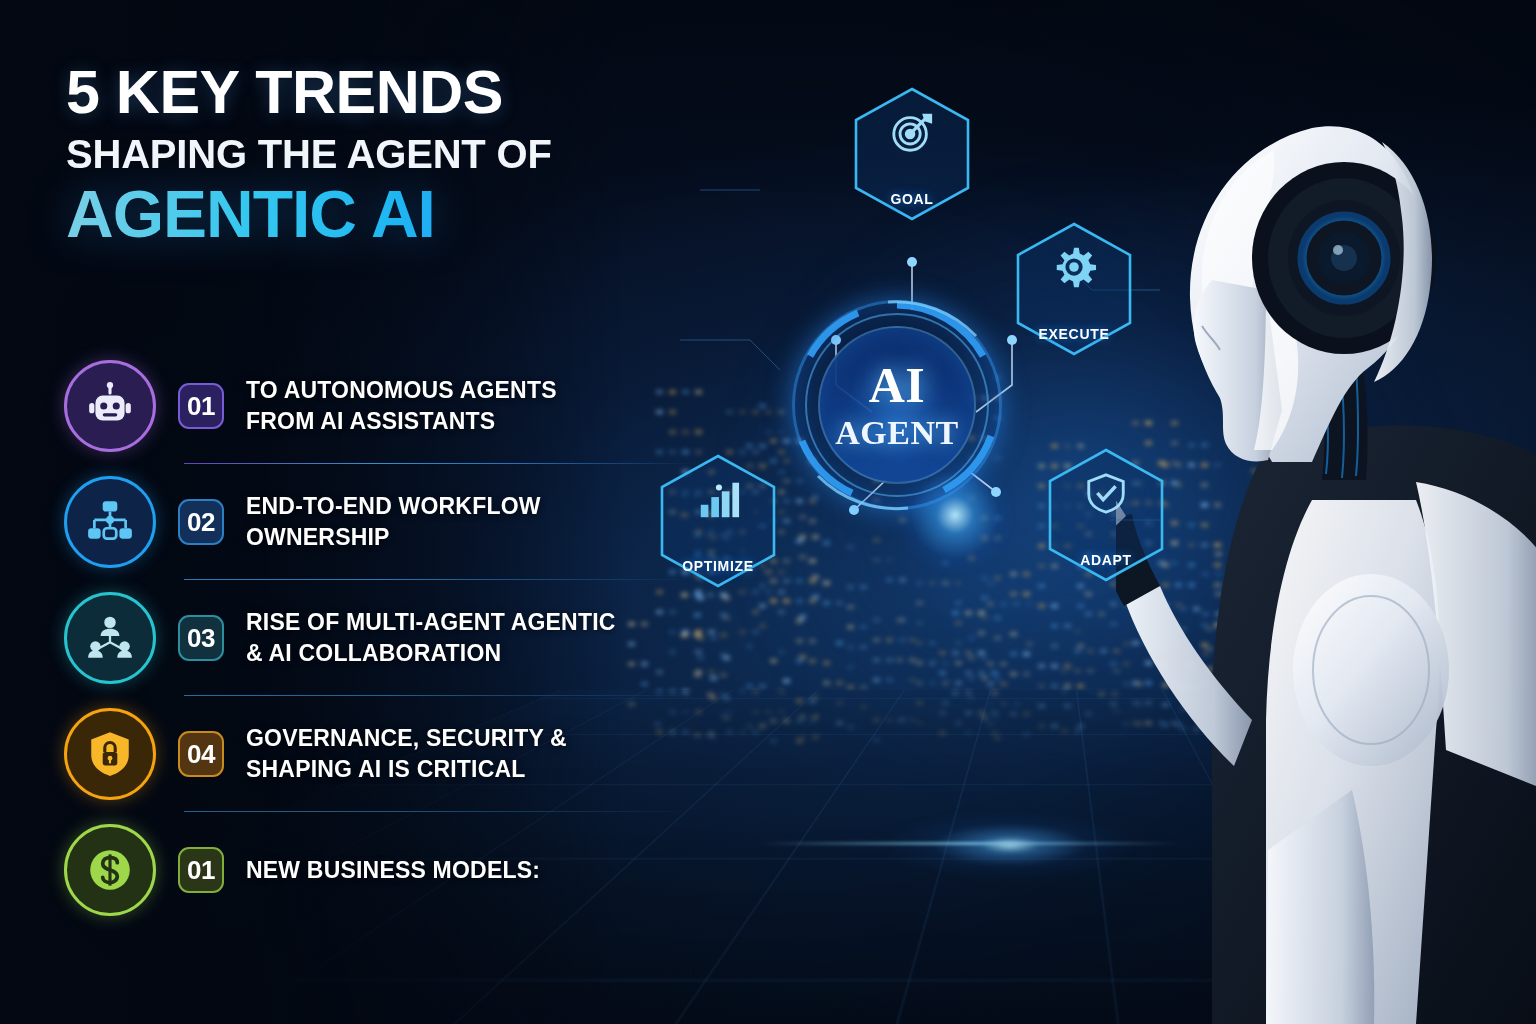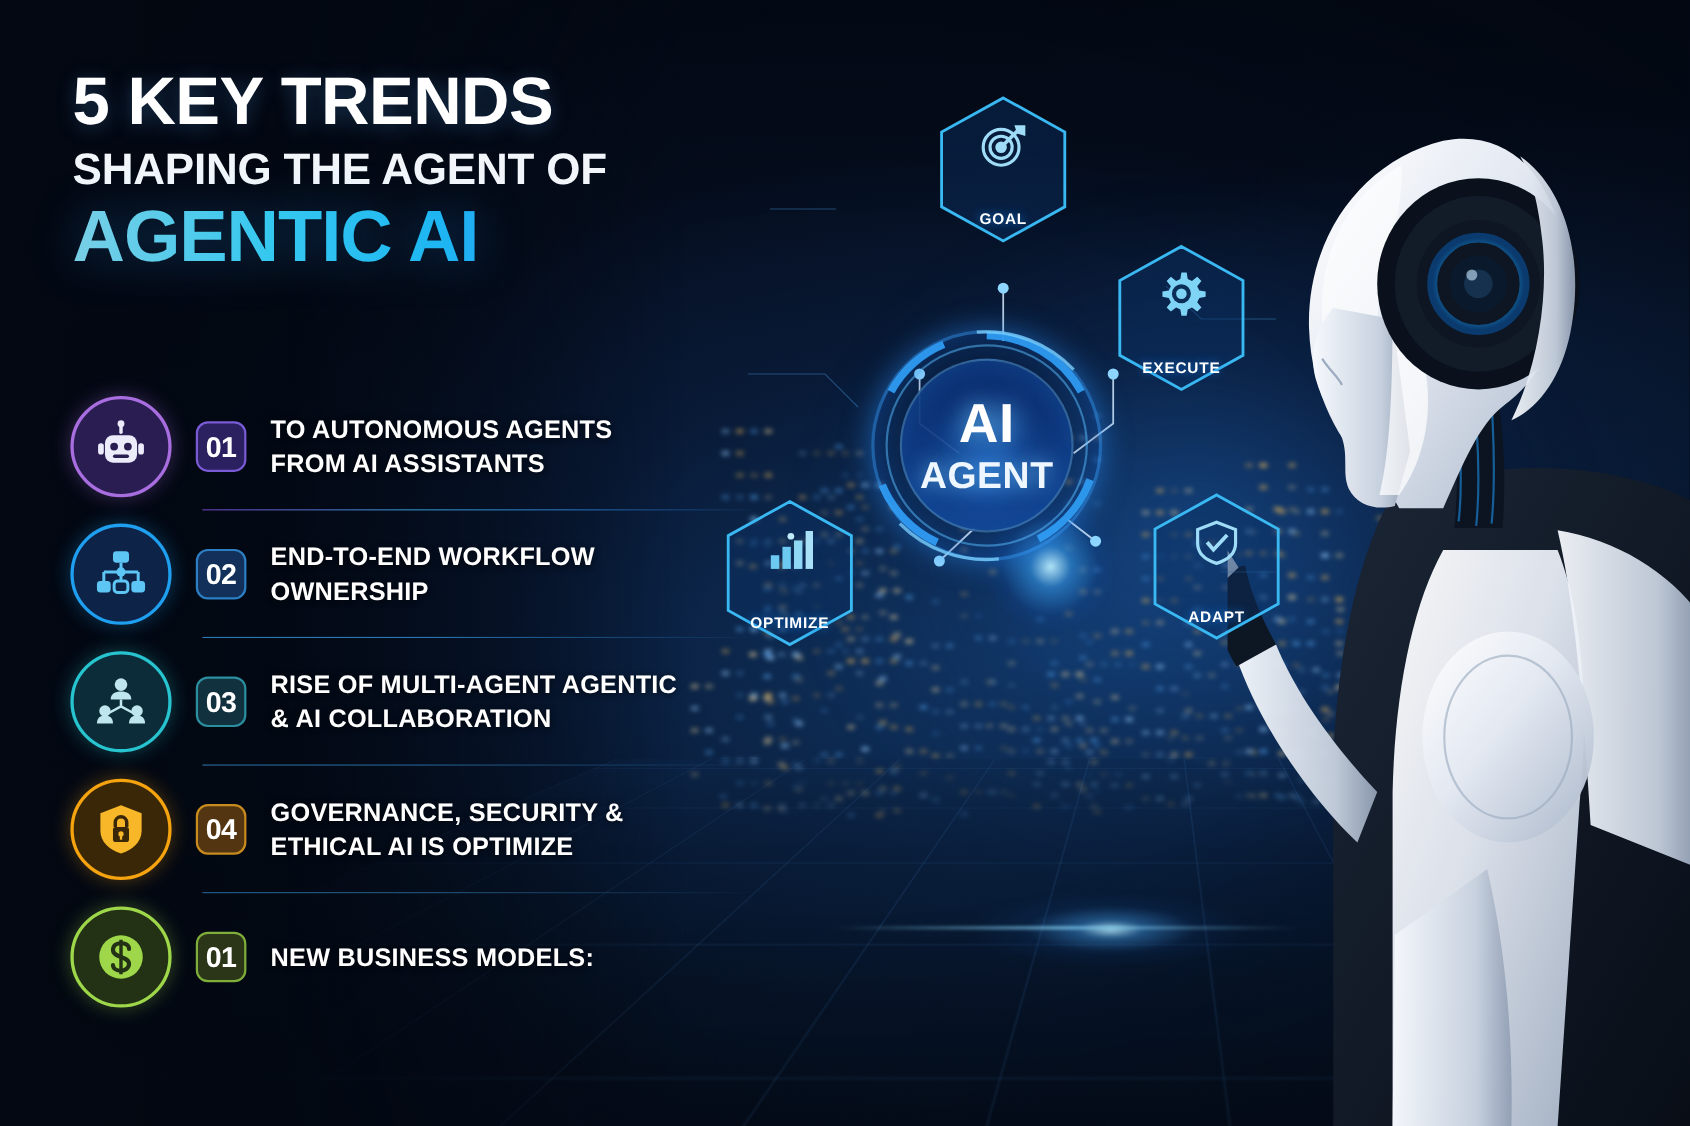--- a/index.html
+++ b/index.html
@@ -77,21 +77,21 @@
   
   .diagram { position:absolute; left:640px; top:40px; width:560px; height:580px; }
   .hex { position:absolute; width:124px; height:138px; }
   .hex .hx-lbl { position:absolute; left:0; right:0; bottom:16px; text-align:center;
     font-size:14px; font-weight:bold; color:#ffffff; letter-spacing:0.7px;
     text-shadow:0 0 8px rgba(20,120,220,0.9); }
   .hex svg.hx-frame { position:absolute; inset:0; width:100%; height:100%; }
   .hex .hx-icon { position:absolute; left:0; right:0; top:24px; display:flex; justify-content:center; }
   .hex .hx-icon svg { width:46px; height:46px; }
 
-  .core { position:absolute; left:152px; top:260px; width:210px; height:210px; }
+  .core { position:absolute; left:152px; top:260px; width:210px; height:210px;font-family:Liberation Serif, serif; }
   .core .r1, .core .r2, .core .r3 { position:absolute; border-radius:50%; }
   .core .r1 { inset:0; border:3px solid rgba(50,150,245,0.55);
     box-shadow:0 0 26px rgba(40,140,245,0.55), inset 0 0 36px rgba(20,90,190,0.55); }
   .core .r2 { inset:13px; border:2px solid rgba(90,190,255,0.5); }
   .core .r3 { inset:26px; border:2px solid rgba(120,210,255,0.35);
     background:radial-gradient(circle at 50% 62%, rgba(28,96,190,0.9) 0%, rgba(12,45,110,0.92) 58%, rgba(8,28,72,0.95) 100%);
     box-shadow:inset 0 0 40px rgba(30,120,230,0.5); }
   .core-arcs { position:absolute; inset:-4px; }
   .core-txt { position:absolute; inset:0; display:flex; flex-direction:column;
     align-items:center; justify-content:center; }
@@ -1043,21 +1043,21 @@
             <path d="M24 3 L42 10 L42 25 C42 35 34 42 24 45 C14 42 6 35 6 25 L6 10 Z" fill="#f7b728"></path>
             <rect x="17" y="22" width="14" height="13" rx="2.5" fill="#3a2707"></rect>
             <path d="M19 22 L19 18 A5 5 0 0 1 29 18 L29 22" stroke="#3a2707" stroke-width="3" fill="none"></path>
             <circle cx="24" cy="28" r="2.3" fill="#f7b728"></circle>
             <rect x="23" y="28" width="2" height="5" fill="#f7b728"></rect>
           </svg>
         </div>
         <div class="badge" style="background: rgb(83, 54, 17); border: 2px solid rgb(199, 139, 30);">04</div>
         <div class="tlabel">
           <div>GOVERNANCE, SECURITY &amp;</div>
-          <div>ETHICAL AI IS OPTIMIZE</div>
+          <div>SHAPING AI IS CRITICAL</div>
         </div>
         <div class="divider d4"></div>
       </div>
       <div class="trend">
         <div class="ring" style="background: rgb(35, 50, 21); border: 3px solid rgb(158, 216, 74); box-shadow: rgba(158, 216, 74, 0.333) 0px 0px 18px;">
           <svg viewBox="0 0 48 48">
             <circle cx="24" cy="24" r="19" fill="#9ed84a"></circle>
             <path d="M24 9 L24 39" stroke="#233215" stroke-width="3"></path>
             <path d="M31 17 C31 13 27 12 24 12 C20 12 17 14 17 18 C17 25 31 23 31 30 C31 34 27 36 24 36 C20 36 17 34 17 31" stroke="#233215" stroke-width="3.6" fill="none" stroke-linecap="round"></path>
           </svg>

